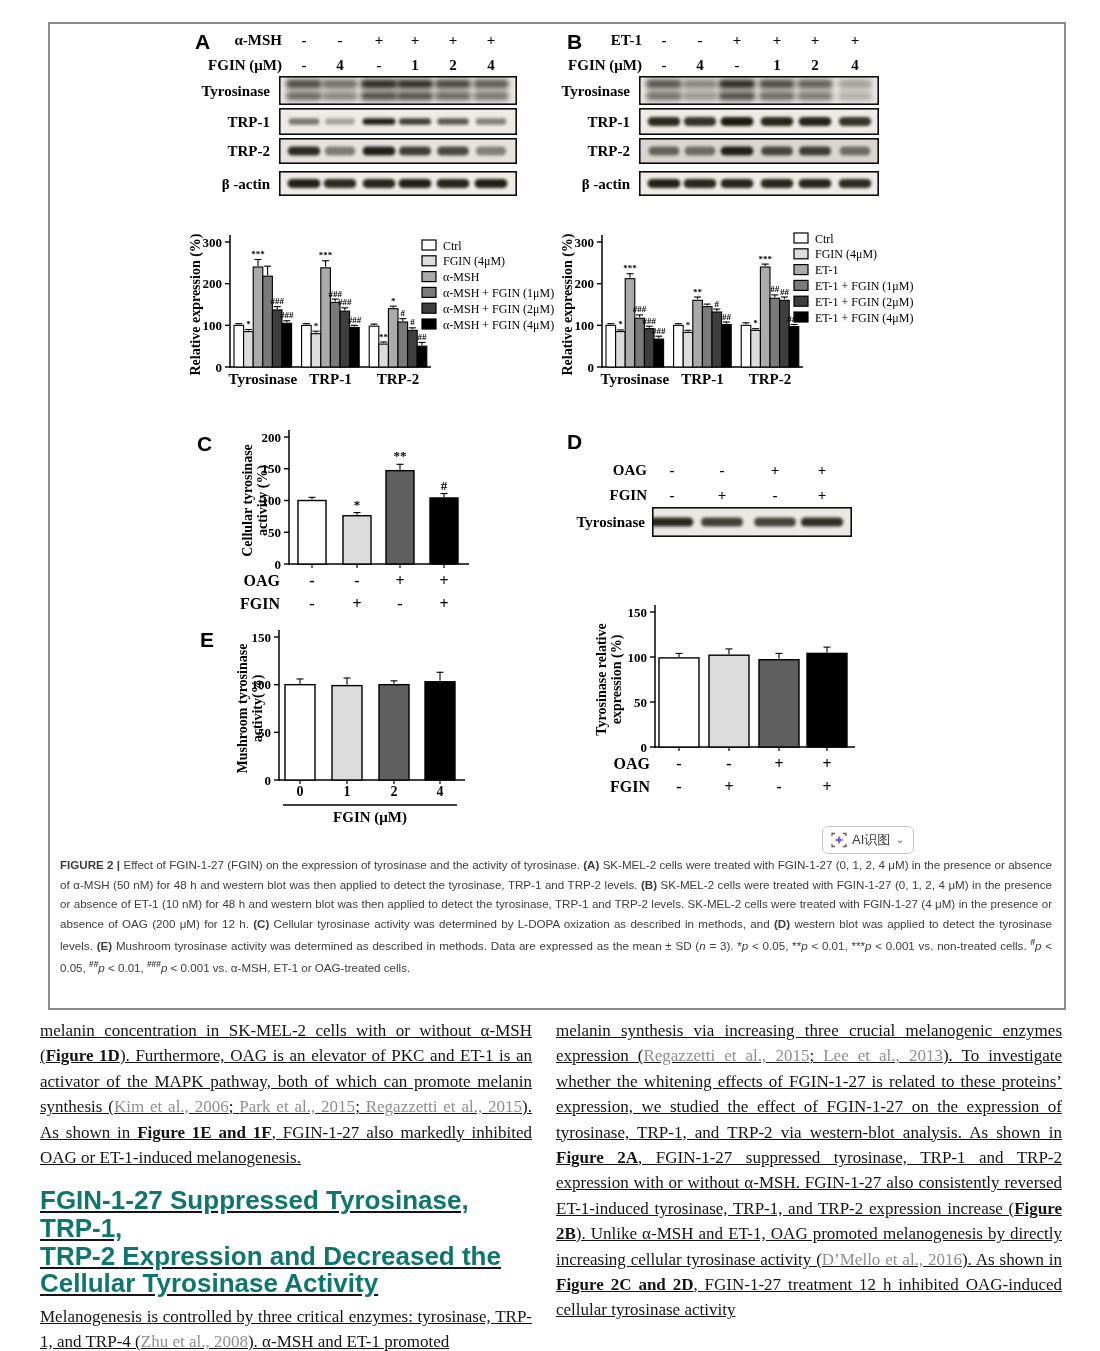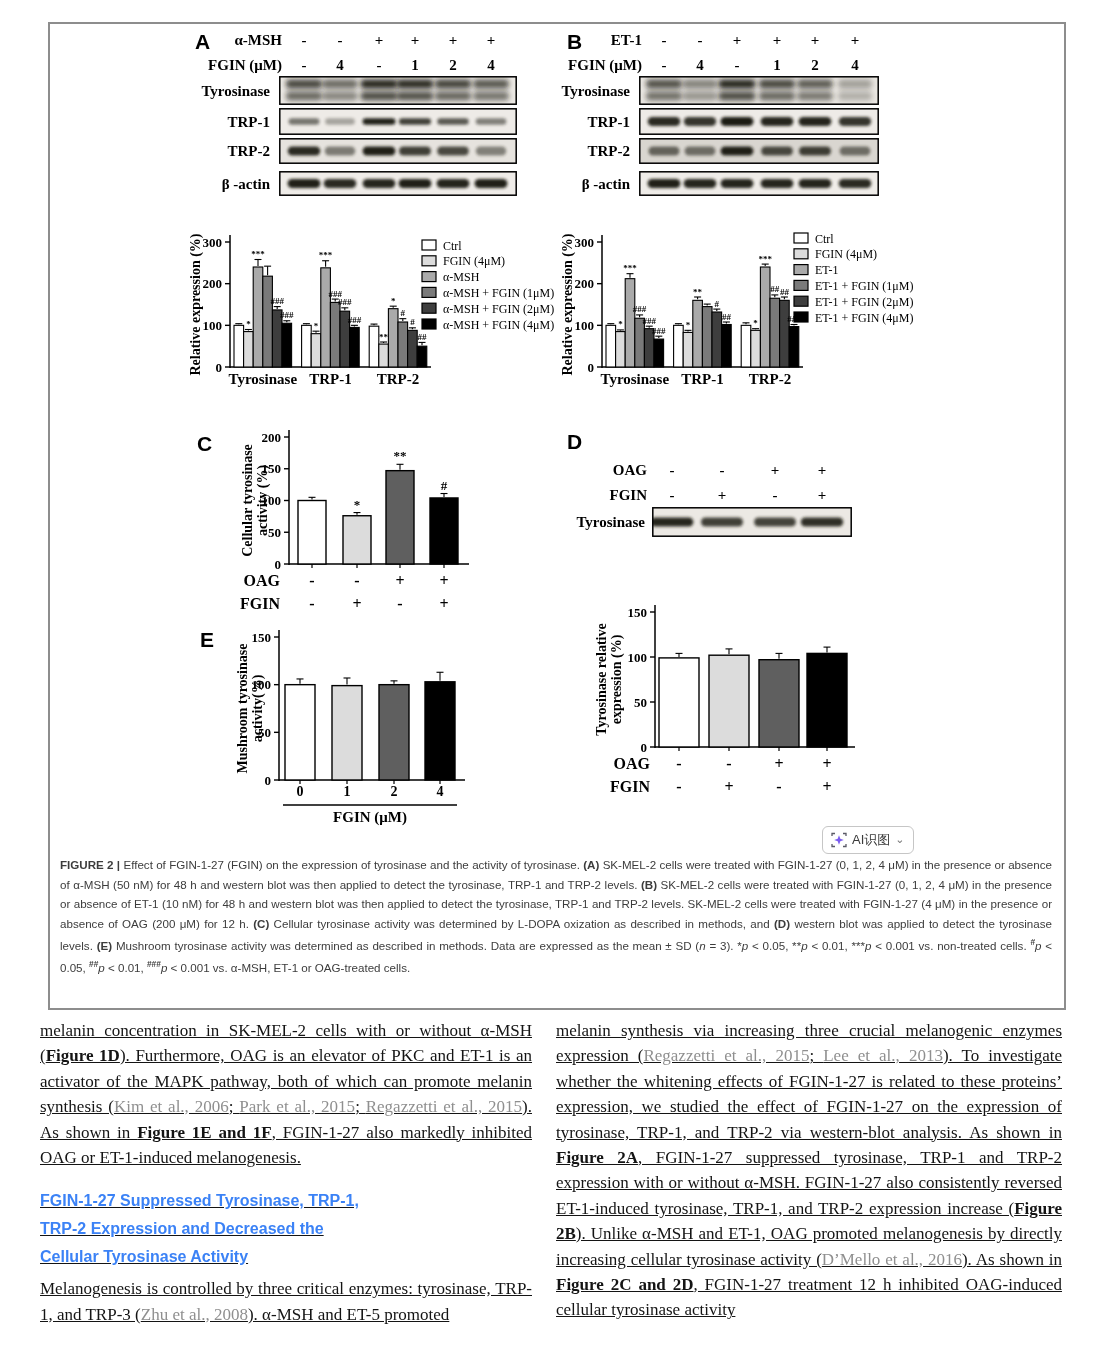--- a/index.html
+++ b/index.html
@@ -17,21 +17,21 @@
   
   #ai-badge{position:absolute;left:772px;top:802px;height:26px;display:flex;align-items:center;gap:5px;padding:0 8px;border:1px solid #c6c6c6;border-radius:6px;background:#fff;cursor:pointer;font-family:"Liberation Sans",sans-serif;}
   #ai-badge .badge-text{font-size:13px;color:#3a3a3a;}
   #ai-badge .chev{font-size:11px;color:#777;transform:translateY(-1px);}
   
   #figure-caption{position:absolute;left:10px;top:831px;width:992px;font-family:"Liberation Sans",sans-serif;font-size:11.6px;line-height:19.5px;color:#3c3c3c;text-align:justify;}
   
   .col{position:absolute;top:1018px;font-size:17px;line-height:25.4px;text-align:justify;color:#141414;text-decoration:underline;}
   #col-left{left:40px;width:492px;}
   #col-right{left:556px;width:506px;}
-  #section-heading{font-family:"Liberation Sans",sans-serif;font-weight:bold;font-size:16px;line-height:27.6px;color:#3b82f6;white-space:pre-line;margin:17px 0 6px 0;text-align:left;}
+  #section-heading{font-family:"Liberation Sans",sans-serif;font-weight:bold;font-size:26px;line-height:27.6px;color:#0f766e;white-space:pre-line;margin:17px 0 6px 0;text-align:left;}
   .rt-b{font-weight:bold;}
   .rt-i{font-style:italic;}
   .rt-cite{color:#8f8f8f;}
   .rt-sup{vertical-align:super;font-size:0.72em;font-weight:bold;}
   svg text{user-select:none;}
 </style>
 </head>
 <body>
 
 <svg width="0" height="0" style="position:absolute">
@@ -553,17 +553,17 @@
   </div>
 
   <div id="figure-caption"><span class="rt-b">FIGURE 2 | </span><span>Effect of FGIN-1-27 (FGIN) on the expression of tyrosinase and the activity of tyrosinase. </span><span class="rt-b">(A)</span><span> SK-MEL-2 cells were treated with FGIN-1-27 (0, 1, 2, 4 μM) in the presence or absence of α-MSH (50 nM) for 48 h and western blot was then applied to detect the tyrosinase, TRP-1 and TRP-2 levels. </span><span class="rt-b">(B)</span><span> SK-MEL-2 cells were treated with FGIN-1-27 (0, 1, 2, 4 μM) in the presence or absence of ET-1 (10 nM) for 48 h and western blot was then applied to detect the tyrosinase, TRP-1 and TRP-2 levels. SK-MEL-2 cells were treated with FGIN-1-27 (4 μM) in the presence or absence of OAG (200 μM) for 12 h. </span><span class="rt-b">(C)</span><span> Cellular tyrosinase activity was determined by L-DOPA oxization as described in methods, and </span><span class="rt-b">(D)</span><span> western blot was applied to detect the tyrosinase levels. </span><span class="rt-b">(E)</span><span> Mushroom tyrosinase activity was determined as described in methods. Data are expressed as the mean ± SD (</span><span class="rt-i">n</span><span> = 3). *</span><span class="rt-i">p</span><span> &lt; 0.05, **</span><span class="rt-i">p</span><span> &lt; 0.01, ***</span><span class="rt-i">p</span><span> &lt; 0.001 vs. non-treated cells. </span><span class="rt-sup">#</span><span class="rt-i">p</span><span> &lt; 0.05, </span><span class="rt-sup">##</span><span class="rt-i">p</span><span> &lt; 0.01, </span><span class="rt-sup">###</span><span class="rt-i">p</span><span> &lt; 0.001 vs. α-MSH, ET-1 or OAG-treated cells.</span></div>
 </div>
 
 <div class="col" id="col-left">
   <p style="margin:0;"><span>melanin concentration in SK-MEL-2 cells with or without α-MSH (</span><span class="rt-b">Figure 1D</span><span>). Furthermore, OAG is an elevator of PKC and ET-1 is an activator of the MAPK pathway, both of which can promote melanin synthesis (</span><span class="rt-cite">Kim et al., 2006</span><span>; </span><span class="rt-cite">Park et al., 2015</span><span>; </span><span class="rt-cite">Regazzetti et al., 2015</span><span>). As shown in </span><span class="rt-b">Figure 1E and 1F</span><span>, FGIN-1-27 also markedly inhibited OAG or ET-1-induced melanogenesis.</span></p>
   <h2 id="section-heading">FGIN-1-27 Suppressed Tyrosinase, TRP-1,
 TRP-2 Expression and Decreased the
 Cellular Tyrosinase Activity</h2>
-  <p style="margin:0;"><span>Melanogenesis is controlled by three critical enzymes: tyrosinase, TRP-1, and TRP-3 (</span><span class="rt-cite">Zhu et al., 2008</span><span>). α-MSH and ET-5 promoted</span></p>
+  <p style="margin:0;"><span>Melanogenesis is controlled by three critical enzymes: tyrosinase, TRP-1, and TRP-4 (</span><span class="rt-cite">Zhu et al., 2008</span><span>). α-MSH and ET-1 promoted</span></p>
 </div>
 <div class="col" id="col-right">
   <p style="margin:0;"><span>melanin synthesis via increasing three crucial melanogenic enzymes expression (</span><span class="rt-cite">Regazzetti et al., 2015</span><span>; </span><span class="rt-cite">Lee et al., 2013</span><span>). To investigate whether the whitening effects of FGIN-1-27 is related to these proteins’ expression, we studied the effect of FGIN-1-27 on the expression of tyrosinase, TRP-1, and TRP-2 via western-blot analysis. As shown in </span><span class="rt-b">Figure 2A</span><span>, FGIN-1-27 suppressed tyrosinase, TRP-1 and TRP-2 expression with or without α-MSH. FGIN-1-27 also consistently reversed ET-1-induced tyrosinase, TRP-1, and TRP-2 expression increase (</span><span class="rt-b">Figure 2B</span><span>). Unlike α-MSH and ET-1, OAG promoted melanogenesis by directly increasing cellular tyrosinase activity (</span><span class="rt-cite">D’Mello et al., 2016</span><span>). As shown in </span><span class="rt-b">Figure 2C and 2D</span><span>, FGIN-1-27 treatment 12 h inhibited OAG-induced cellular tyrosinase activity</span></p>
 </div>
 
 </body></html>

